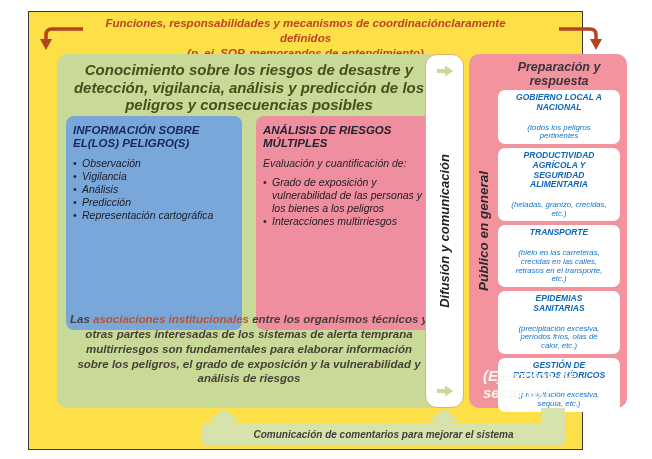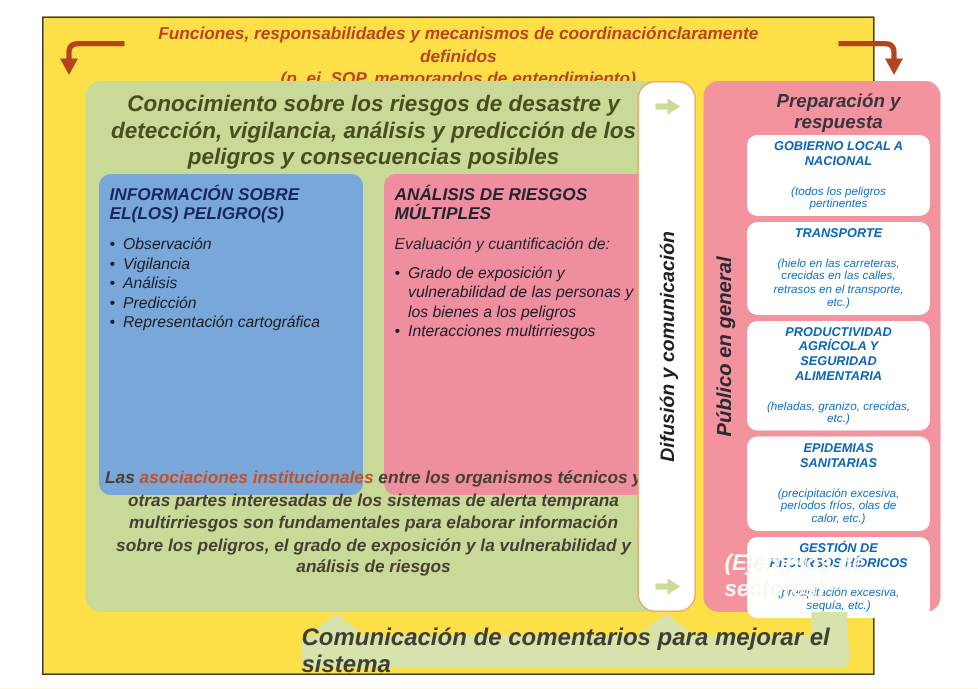--- a/index.html
+++ b/index.html
@@ -84,21 +84,21 @@
   .s-name{font-weight:bold;font-size:8.5px;line-height:1.15;color:#0c66ba;}
   .s-detail{font-size:7.8px;line-height:1.12;color:#1374c8;margin-top:11px;}
   .r-footer{
     position:absolute;left:14px;right:7px;bottom:7px;text-align:left;
     font-weight:bold;font-size:15px;color:#fbf7f0;
   }
   
   .fb-bar{
     position:absolute;left:172px;top:412px;width:365px;height:21px;
     background:#d6e3ac;border-radius:5px;display:flex;align-items:center;
-    justify-content:center;font-weight:bold;font-size:16px;color:#3f3f33;
+    justify-content:center;font-weight:bold;font-size:10px;color:#3f3f33;
   }
   .fb-head{
     position:absolute;width:0;height:0;
     border-left:17px solid transparent;border-right:17px solid transparent;
     border-bottom:13px solid #d6e3ac;
   }
   .fb-head-left{left:178px;top:397px;}
   .fb-head-mid{left:398px;top:397px;}
   .fb-stem{position:absolute;width:16px;height:6px;background:#d6e3ac;}
   .fb-stem-left{left:187px;top:409px;}
@@ -163,26 +163,26 @@
 
     <div class="response">
       <div class="r-title">Preparación y respuesta</div>
       <div class="r-side">Público en general</div>
       <div class="sectors">
         <div class="sector">
           <div class="s-name">GOBIERNO LOCAL A NACIONAL</div>
           <div class="s-detail">(todos los peligros pertinentes</div>
         </div>
         <div class="sector">
+          <div class="s-name">PRODUCTIVIDAD AGRÍCOLA Y SEGURIDAD ALIMENTARIA</div>
+          <div class="s-detail">(heladas, granizo, crecidas, etc.)</div>
+        </div>
+        <div class="sector">
           <div class="s-name">TRANSPORTE</div>
           <div class="s-detail">(hielo en las carreteras, crecidas en las calles, retrasos en el transporte, etc.)</div>
-        </div>
-        <div class="sector">
-          <div class="s-name">PRODUCTIVIDAD AGRÍCOLA Y SEGURIDAD ALIMENTARIA</div>
-          <div class="s-detail">(heladas, granizo, crecidas, etc.)</div>
         </div>
         <div class="sector">
           <div class="s-name">EPIDEMIAS SANITARIAS</div>
           <div class="s-detail">(precipitación excesiva, períodos fríos, olas de calor, etc.)</div>
         </div>
         <div class="sector">
           <div class="s-name">GESTIÓN DE RECURSOS HÍDRICOS</div>
           <div class="s-detail">(precipitación excesiva, sequía, etc.)</div>
         </div>
       </div>

